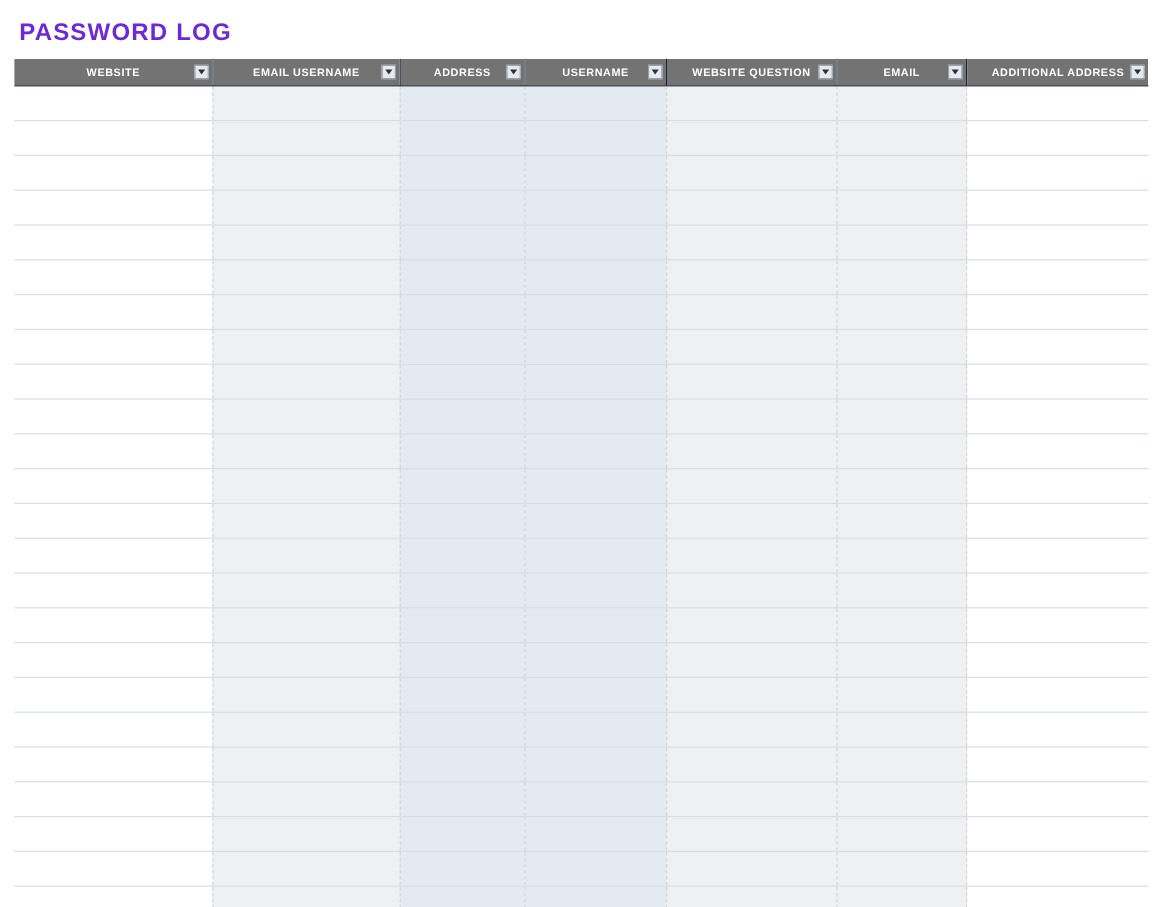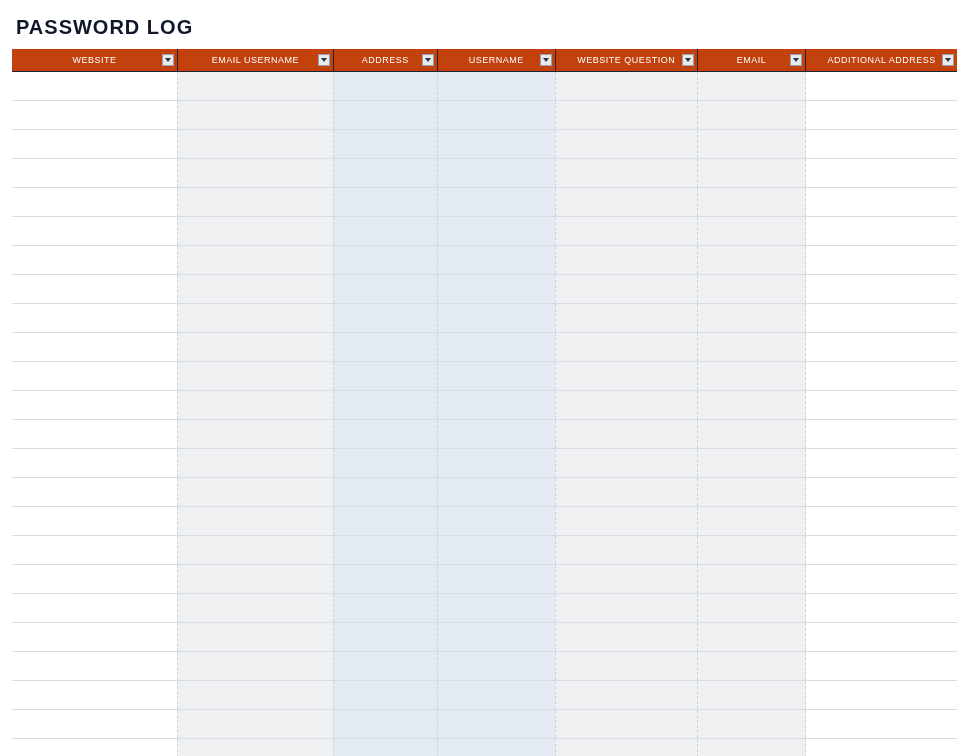--- a/index.html
+++ b/index.html
@@ -8,33 +8,33 @@
     background: #ffffff;
     width: 969px;
     height: 756px;
     overflow: hidden;
     padding: 10px 12px 0 12px;
   }
   .title {
     font-size: 20px;
     font-weight: 700;
     letter-spacing: 1px;
-    color: #0f172a;
+    color: #6d28d9;
     margin: 6px 4px 10px 4px;
   }
   table {
     border-collapse: collapse;
     width: 100%;
     table-layout: fixed;
   }
   thead th {
-    background: #c2410c;
+    background: #737373;
     color: #ffffff;
     font-size: 9px;
-    font-weight: 400;
+    font-weight: 700;
     letter-spacing: 0.5px;
     height: 22px;
     position: relative;
     text-align: center;
     border-right: 1px solid #1e2636;
     border-bottom: 1px solid #1e2636;
   }
   thead th:last-child { border-right: none; }
   .filter-btn {
     position: absolute;

